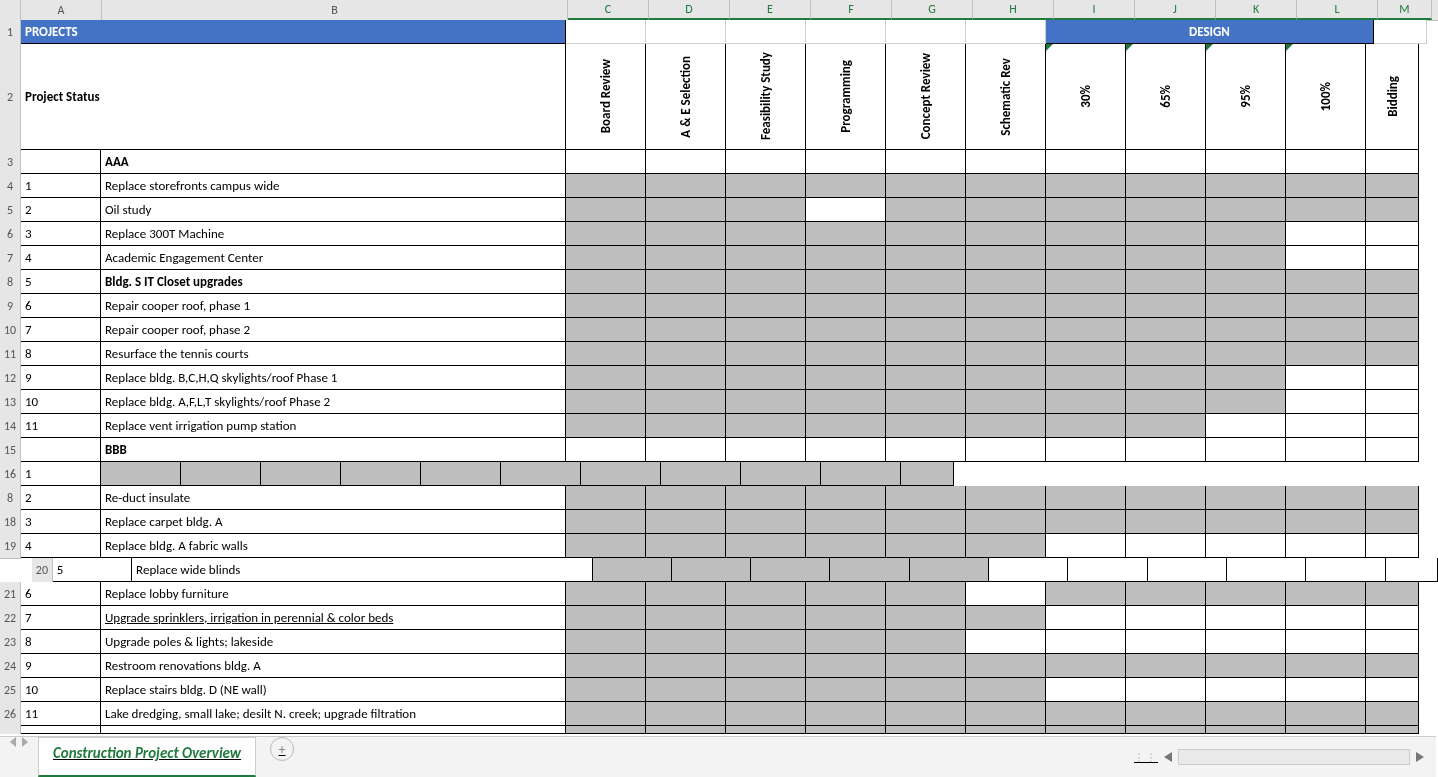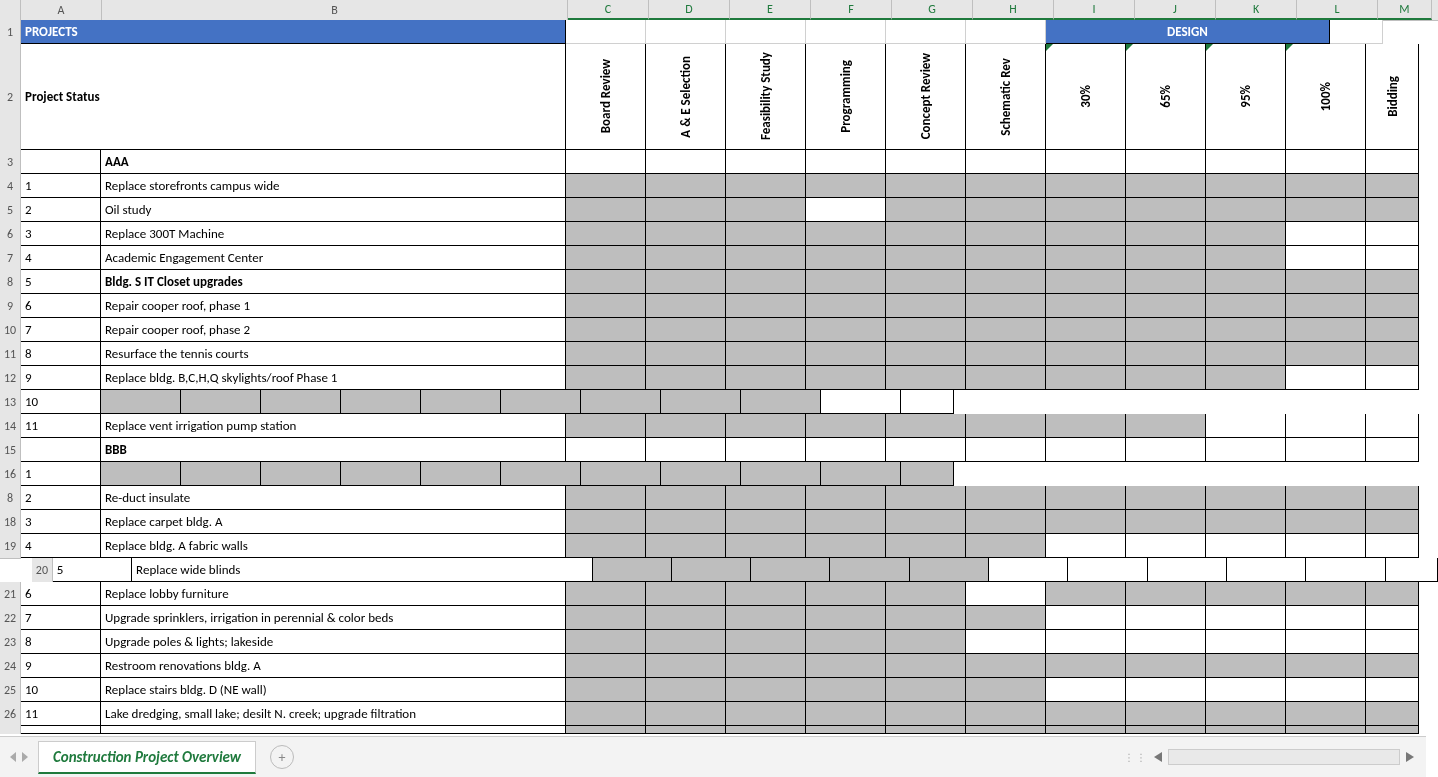--- a/index.html
+++ b/index.html
@@ -10,21 +10,21 @@
   .ch.green{border-bottom:2px solid #1f7a3d;color:#1f7a3d;}
   .rowhdr{width:20px;background:#e6e6e6;border-right:1px solid #bfbfbf;display:flex;align-items:center;justify-content:center;color:#555;font-size:12px;}
   .grid{position:absolute;top:20px;left:0;right:0;bottom:40px;overflow:hidden;}
   .row{display:flex;height:24px;}
   .row.tall{height:106px;}
   .cell{border-right:1px solid #000;border-bottom:1px solid #000;display:flex;align-items:center;padding:0 4px;box-sizing:border-box;background:#fff;}
   .cell.gray{background:#bebebe;}
   .cell.light{border-right:1px solid #d0d0d0;border-bottom:1px solid #d0d0d0;}
   .merged-blue{background:#4472c4;color:#fff;font-weight:bold;}
   .vtext{writing-mode:vertical-rl;transform:rotate(180deg);text-align:center;width:100%;display:flex;align-items:center;justify-content:center;}
-  .tab-bar{position:absolute;left:0;right:12px;bottom:0;height:40px;background:#f3f3f3;border-top:1px solid #ccc;display:flex;align-items:center;}
+  .tab-bar{position:absolute;left:0;right:2px;bottom:0;height:40px;background:#f3f3f3;border-top:1px solid #ccc;display:flex;text-decoration:underline;}
   .tab-nav{display:flex;gap:6px;padding:0 10px;color:#888;}
   .tri{width:0;height:0;border-top:5px solid transparent;border-bottom:5px solid transparent;}
   .tri.left{border-right:6px solid #aaa;}
   .tri.right{border-left:6px solid #aaa;}
   .tab{background:#fff;border:1px solid #ccc;border-bottom:2px solid #1f7a3d;padding:6px 14px;color:#1f7a3d;font-weight:bold;font-style:italic;font-size:15px;}
   .plus{width:22px;height:22px;border:1px solid #bbb;border-radius:50%;display:flex;align-items:center;justify-content:center;margin-left:14px;color:#888;font-size:14px;}
   .scroll-area{margin-left:auto;display:flex;align-items:center;gap:6px;padding-right:12px;}
   .dots{color:#aaa;letter-spacing:2px;font-size:10px;}
   .sb-btn{width:0;height:0;border-top:5px solid transparent;border-bottom:5px solid transparent;}
   .sb-btn.left{border-right:8px solid #777;}
@@ -59,21 +59,21 @@
   <div class="grid" id="grid">
       <div class="row">
         <div class="rowhdr" style="width: 20px; height: 24px; border-bottom: 1px solid rgb(191, 191, 191);">1</div>
         <div class="cell merged-blue" style="width: 545px; border-right: 1px solid rgb(0, 0, 0); border-bottom: 1px solid rgb(0, 0, 0);">PROJECTS</div>
         <div class="cell light" style="width: 80px;"></div>
         <div class="cell light" style="width: 80px;"></div>
         <div class="cell light" style="width: 80px;"></div>
         <div class="cell light" style="width: 80px;"></div>
         <div class="cell light" style="width: 80px;"></div>
         <div class="cell light" style="width: 80px;"></div>
-        <div class="cell merged-blue" style="width: 284px; justify-content: center;">DESIGN</div>
+        <div class="cell merged-blue" style="width: 328px; justify-content: center;">DESIGN</div>
         <div class="cell light" style="width: 53px;"></div>
       </div>
       <div class="row tall">
         <div class="rowhdr" style="width: 20px; height: 106px; border-bottom: 1px solid rgb(191, 191, 191);">2</div>
         <div class="cell bold" style="width: 545px; height: 106px;">Project Status</div>
         <div class="cell cellwrap" style="width: 80px; height: 106px; justify-content: center; padding: 4px 0px;">
           <div class="vtext bold">Board Review</div>
         </div>
         <div class="cell cellwrap" style="width: 80px; height: 106px; justify-content: center; padding: 4px 0px;">
           <div class="vtext bold">A &amp; E Selection</div>
@@ -266,20 +266,21 @@
         <div class="cell gray" style="width: 80px;"></div>
         <div class="cell gray" style="width: 80px;"></div>
         <div class="cell gray" style="width: 80px;"></div>
         <div class="cell gray" style="width: 80px;"></div>
         <div class="cell " style="width: 80px;"></div>
         <div class="cell " style="width: 53px;"></div>
       </div>
       <div class="row">
         <div class="rowhdr" style="width: 20px; height: 24px; border-bottom: 1px solid rgb(191, 191, 191);">13</div>
         <div class="cell " style="width: 80px;">10</div>
+        <div class="cell " style="width: 465px;">Replace bldg. A,F,L,T skylights/roof Phase 2</div>
         <div class="cell gray" style="width: 80px;"></div>
         <div class="cell gray" style="width: 80px;"></div>
         <div class="cell gray" style="width: 80px;"></div>
         <div class="cell gray" style="width: 80px;"></div>
         <div class="cell gray" style="width: 80px;"></div>
         <div class="cell gray" style="width: 80px;"></div>
         <div class="cell gray" style="width: 80px;"></div>
         <div class="cell gray" style="width: 80px;"></div>
         <div class="cell gray" style="width: 80px;"></div>
         <div class="cell " style="width: 80px;"></div>
@@ -408,21 +409,21 @@
         <div class="cell " style="width: 80px;"></div>
         <div class="cell gray" style="width: 80px;"></div>
         <div class="cell gray" style="width: 80px;"></div>
         <div class="cell gray" style="width: 80px;"></div>
         <div class="cell gray" style="width: 80px;"></div>
         <div class="cell gray" style="width: 53px;"></div>
       </div>
       <div class="row">
         <div class="rowhdr" style="width: 20px; height: 24px; border-bottom: 1px solid rgb(191, 191, 191);">22</div>
         <div class="cell " style="width: 80px;">7</div>
-        <div class="cell " style="width: 465px;">Upgrade sprinklers, irrigation in perennial &amp; color beds</div>
+        <div class="cell " style="width: 465px; text-decoration: underline;">Upgrade sprinklers, irrigation in perennial &amp; color beds</div>
         <div class="cell gray" style="width: 80px;"></div>
         <div class="cell gray" style="width: 80px;"></div>
         <div class="cell gray" style="width: 80px;"></div>
         <div class="cell gray" style="width: 80px;"></div>
         <div class="cell gray" style="width: 80px;"></div>
         <div class="cell gray" style="width: 80px;"></div>
         <div class="cell " style="width: 80px;"></div>
         <div class="cell " style="width: 80px;"></div>
         <div class="cell " style="width: 80px;"></div>
         <div class="cell " style="width: 80px;"></div>

